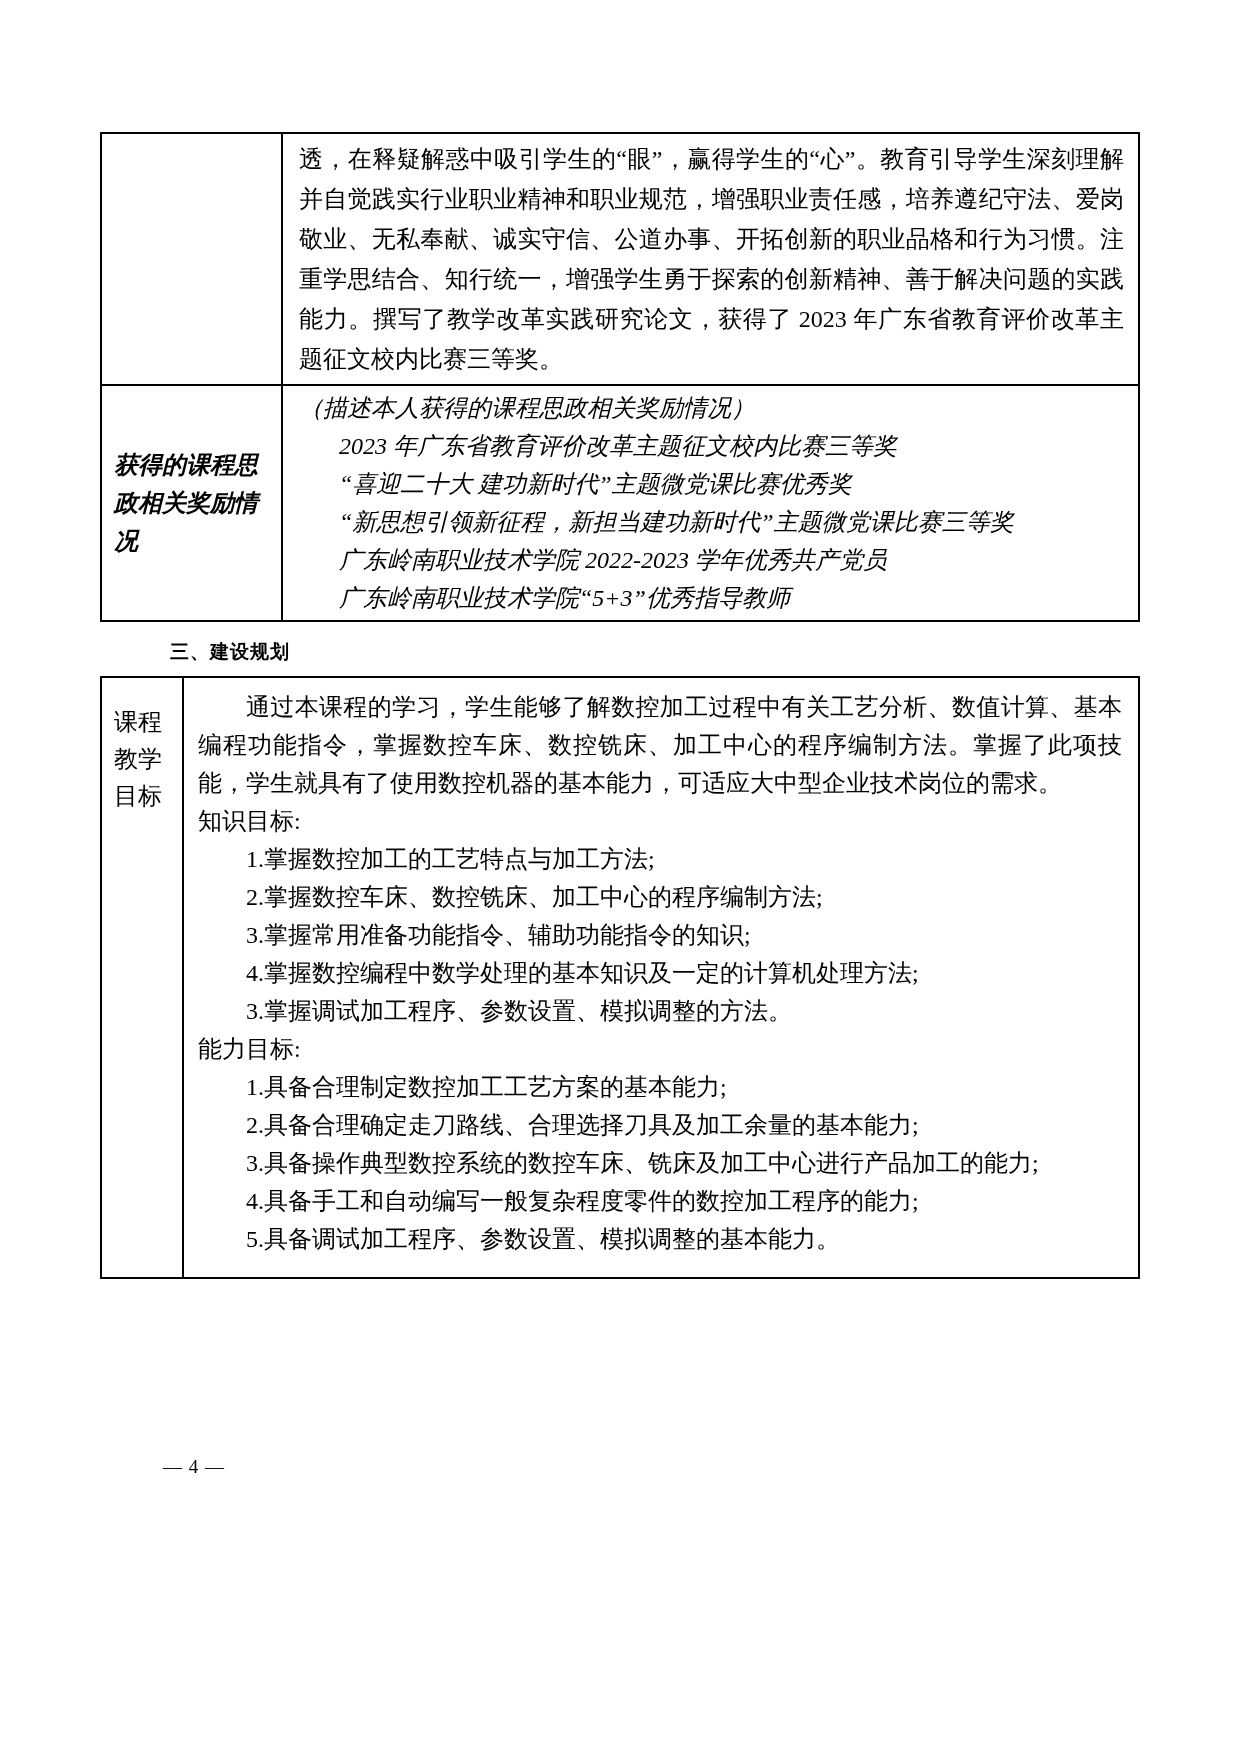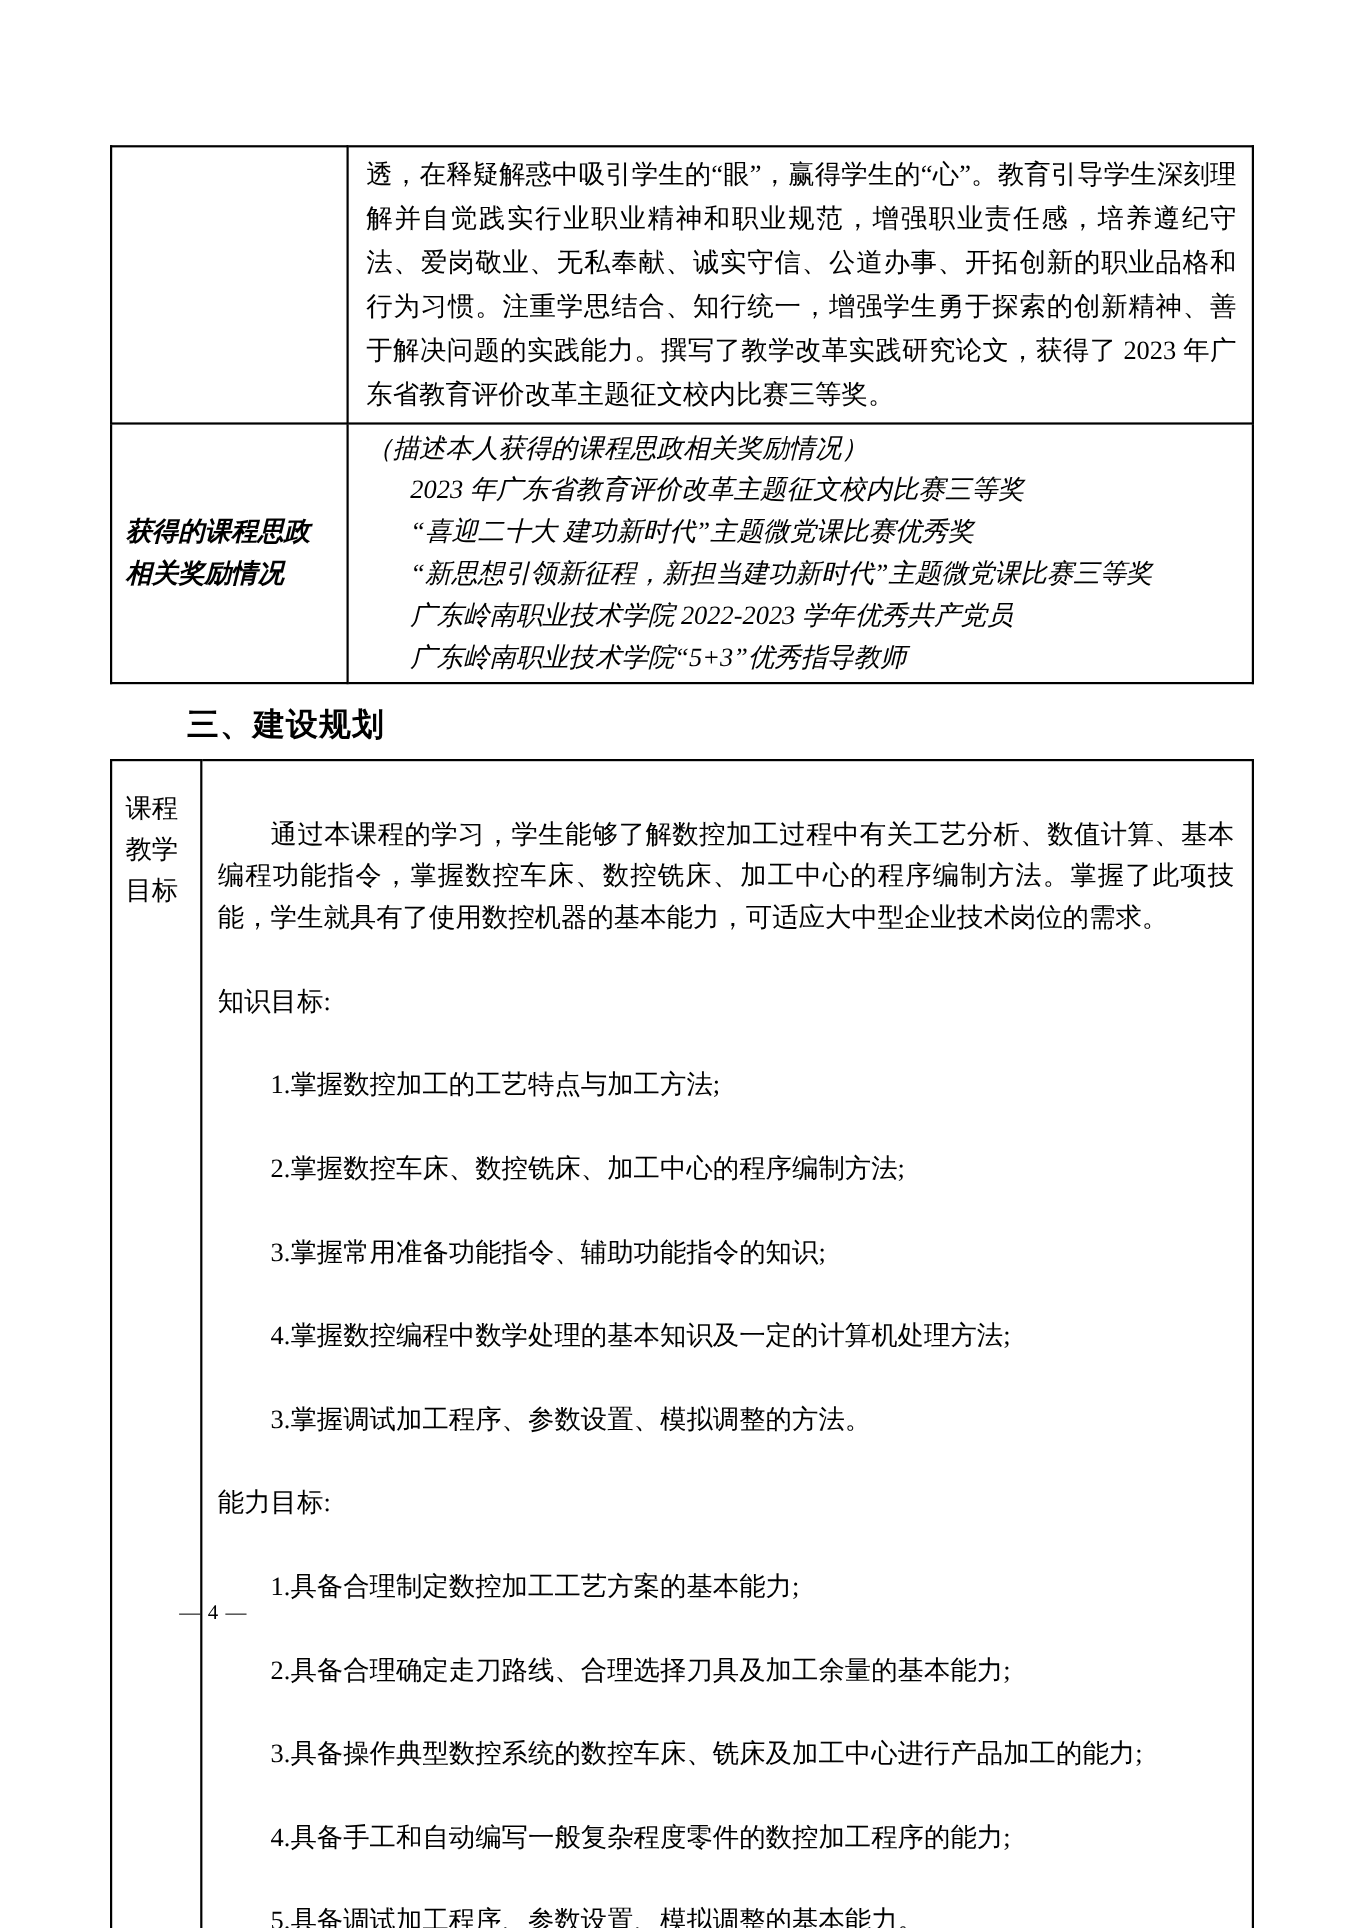--- a/index.html
+++ b/index.html
@@ -21,35 +21,35 @@
     margin-left: 100px;
     width: 1040px;
   }
   table.tbl td {
     border: 2px solid #000000;
     vertical-align: middle;
   }
 
   
   .tbl-awards { margin-top: 132px; }
-  .tbl-awards .cell-label { width: 215px; padding: 8px 12px; }
+  .tbl-awards .cell-label { width: 181px; padding: 8px 12px; }
   .row-narrative td { height: 252px; vertical-align: top; }
   .row-narrative .cell-body { padding: 5px 14px 5px 16px; margin-left: 24px; }
   .row-narrative p { line-height: 40px; text-align: justify; }
   .row-awards td { height: 235px; font-style: italic; }
   .row-awards .cell-body { padding: 3px 14px 3px 16px; vertical-align: top; }
   .row-awards .cell-body p { line-height: 38px; }
   .row-awards .cell-label div { font-weight: bold; line-height: 38px; }
   .row-awards .ind { padding-left: 40px; }
 
   
   .section-heading {
     margin: 17px 0 11px 170px;
     font-family: "Liberation Sans", "DejaVu Sans", sans-serif;
-    font-size: 29px;
+    font-size: 19px;
     font-weight: bold;
     letter-spacing: 1px;
   }
 
   
   .tbl-goals .goals-header {
     height: 54px;
     font-size: 27px;
     padding: 2px 12px 0 12px;
     vertical-align: middle;
@@ -58,21 +58,21 @@
     width: 82px;
     vertical-align: top;
     padding: 26px 8px 0 12px;
   }
   .tbl-goals .cell-label div { line-height: 37px; }
   .tbl-goals .goals-cell {
     height: 601px;
     vertical-align: top;
     padding: 10px 16px 10px 14px;
   }
-  .tbl-goals .goals-cell p { line-height: 38px; margin-top: 38px; }
+  .tbl-goals .goals-cell p { line-height: 38px; }
   .tbl-goals .intro { text-indent: 2em; text-align: justify; }
   .tbl-goals .item { padding-left: 48px; }
 
   
   .footer {
     position: absolute;
     left: 163px;
     top: 1456px;
     font-size: 19px;
     letter-spacing: 1px;

